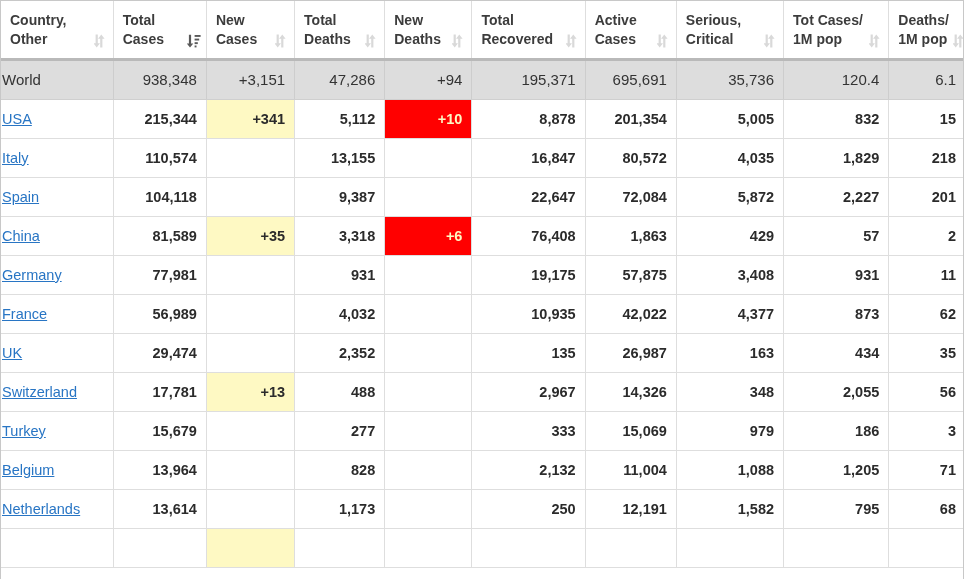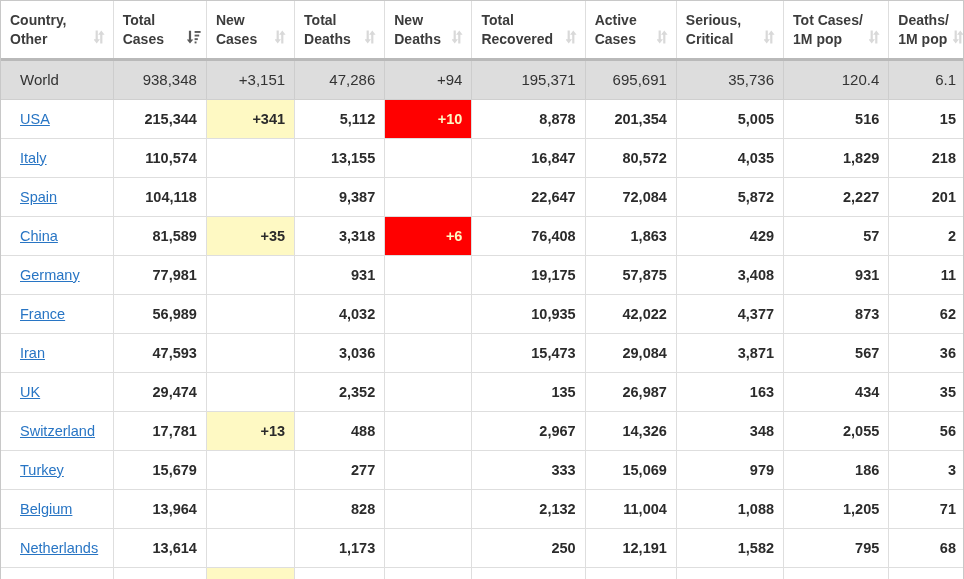--- a/index.html
+++ b/index.html
@@ -45,20 +45,21 @@
     position: relative;
     white-space: nowrap;
   }
   table.stats th:last-child { border-right: none; }
 
   .th-inner {
     display: block;
   }
   .th-line2 {
     display: flex;
+    align-items: flex-end;
     justify-content: space-between;
     gap: 6px;
     width: 100%;
   }
   .th-text { display: inline-block; }
 
   
   .sort-icon {
     display: inline-block;
     width: 11px;
@@ -80,21 +81,21 @@
     font-size: 14.5px;
     color: #2b2b2b;
     height: 39px;
     box-sizing: border-box;
     white-space: nowrap;
     background: #ffffff;
   }
   td:last-child { border-right: none; }
   td.country {
     text-align: left;
-    padding-left: 19px;
+    padding-left: 1px;
   }
   td.country a {
     color: #2875c4;
     text-decoration: underline;
     font-weight: normal;
     font-size: 14.5px;
     cursor: pointer;
   }
 
   tr.world-row td {
@@ -280,21 +281,21 @@
         </tr>
         <tr>
           <td class="country"><a>USA</a></td>
           <td>215,344</td>
           <td class="hl-yellow">+341</td>
           <td>5,112</td>
           <td class="hl-red">+10</td>
           <td>8,878</td>
           <td>201,354</td>
           <td>5,005</td>
-          <td>516</td>
+          <td>832</td>
           <td>15</td>
         </tr>
         <tr>
           <td class="country"><a>Italy</a></td>
           <td>110,574</td>
           <td></td>
           <td>13,155</td>
           <td></td>
           <td>16,847</td>
           <td>80,572</td>
@@ -344,32 +345,20 @@
           <td></td>
           <td>4,032</td>
           <td></td>
           <td>10,935</td>
           <td>42,022</td>
           <td>4,377</td>
           <td>873</td>
           <td>62</td>
         </tr>
         <tr>
-          <td class="country"><a>Iran</a></td>
-          <td>47,593</td>
-          <td></td>
-          <td>3,036</td>
-          <td></td>
-          <td>15,473</td>
-          <td>29,084</td>
-          <td>3,871</td>
-          <td>567</td>
-          <td>36</td>
-        </tr>
-        <tr>
           <td class="country"><a>UK</a></td>
           <td>29,474</td>
           <td></td>
           <td>2,352</td>
           <td></td>
           <td>135</td>
           <td>26,987</td>
           <td>163</td>
           <td>434</td>
           <td>35</td>

